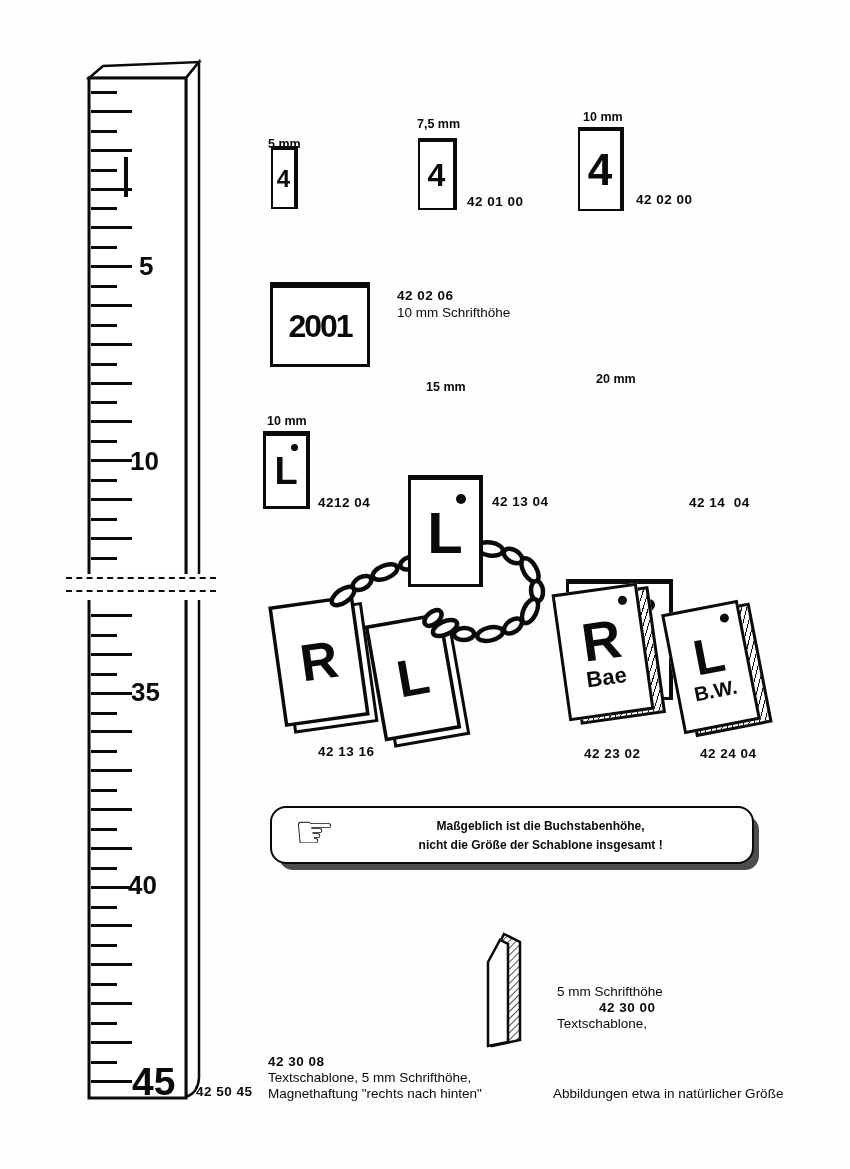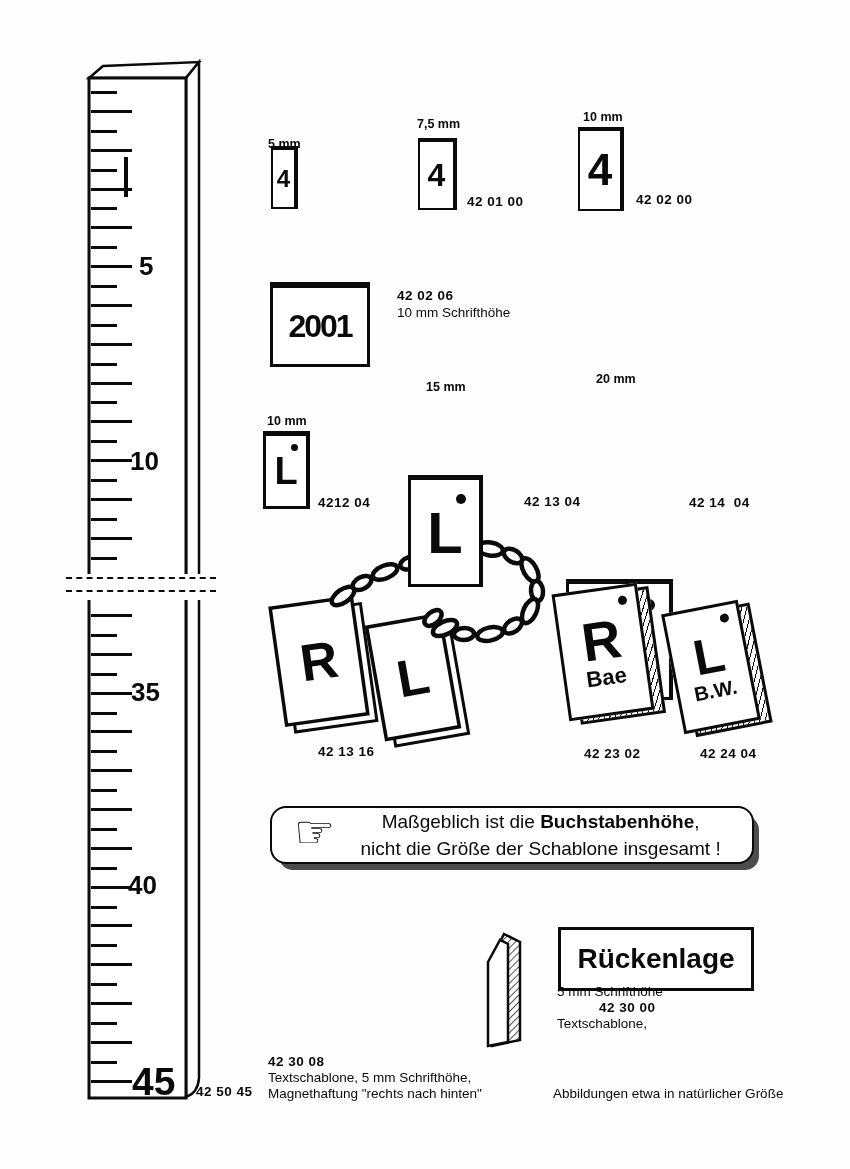--- a/index.html
+++ b/index.html
@@ -33,21 +33,21 @@
   
   .tile3d{position:absolute;}
   .tile3d .side{position:absolute;left:11px;top:5px;width:100%;height:100%;border:3px solid #0a0a0a;background:#fff;
         box-sizing:border-box;background-image:repeating-linear-gradient(115deg,#0a0a0a 0 1px,transparent 1px 5px);}
   .tile3d .front{position:absolute;left:0;top:0;width:100%;height:100%;border:3.5px solid #0a0a0a;background:#fff;
         box-sizing:border-box;display:flex;flex-direction:column;align-items:center;justify-content:center;font-weight:bold;}
   
   .notice{left:270px;top:806px;width:484px;height:58px;background:#fff;border:2.5px solid #0a0a0a;border-radius:16px;
         box-shadow:7px 8px 0 -2px #4d4d4d;display:flex;align-items:center;box-sizing:border-box;}
   .hand{font-size:46px;line-height:0;margin:-6px 0 0 22px;}
-  .notice-text{flex:1;text-align:center;font-size:19px;padding-right:6px;}
+  .notice-text{flex:1;text-align:center;font-size:12px;padding-right:6px;font-weight:bold;}
   .notice-text .l2{margin-top:5px;}
   
   .plate{left:268px;top:963px;width:219px;height:80px;background:#fff;border:3px solid #0a0a0a;box-sizing:border-box;
         display:flex;align-items:center;justify-content:center;font-weight:bold;font-size:25px;}
   .rbox{left:558px;top:927px;width:196px;height:64px;background:#fff;border:3.5px solid #0a0a0a;box-sizing:border-box;
         display:flex;align-items:center;justify-content:center;font-weight:bold;font-size:28px;}
   svg text{font-family:"Liberation Sans","DejaVu Sans",sans-serif;font-weight:bold;fill:#0a0a0a;}
 </style>
 </head>
 <body>
@@ -150,21 +150,21 @@
     <span class="dot" style="width:7px;height:7px;top:8px;right:8px;"></span>
     <span>L</span>
   </div>
   <span class="abs code" style="left:318px;top:495px;">4212 04</span>
 
   <span class="abs sizelabel" style="left:426px;top:380px;">15 mm</span>
   <div class="abs tile ltile" style="left:408px;top:397px;width:75px;height:112px;font-size:58px;">
     <span class="dot" style="width:10px;height:10px;top:14px;right:13px;"></span>
     <span>L</span>
   </div>
-  <span class="abs code" style="left:524px;top:494px;">42 13 04</span>
+  <span class="abs code" style="left:492px;top:494px;">42 13 04</span>
 
   <span class="abs sizelabel" style="left:596px;top:372px;">20 mm</span>
   <div class="abs tile ltile" style="left:566px;top:389px;width:107px;height:121px;font-size:72px;">
     <span class="dot" style="width:12px;height:12px;top:15px;right:14px;"></span>
     <span>L</span>
   </div>
   <span class="abs code" style="left:689px;top:495px;">42 14  04</span>
 
   <span class="abs code" style="left:318px;top:744px;">42 13 16</span>
 
@@ -195,22 +195,19 @@
         <span>Maßgeblich ist die </span><b>Buchstabenhöhe</b><span>,</span>
       </div>
       <div class="l2">nicht die Größe der Schablone insgesamt !</div>
     </div>
   </div>
 
   <span class="abs code" style="left:268px;top:1054px;">42 30 08</span>
   <span class="abs desc" style="left:268px;top:1070px;">Textschablone, 5 mm Schrifthöhe,</span>
   <span class="abs desc" style="left:268px;top:1086px;">Magnethaftung "rechts nach hinten"</span>
 
-  <div class="abs rbox">
-    <span>Rückenlage</span>
-  </div>
   <span class="abs code" style="left:557px;top:1000px;margin-left:42px;">42 30 00</span>
   <span class="abs desc" style="left:557px;top:1016px;">Textschablone,</span>
   <span class="abs desc" style="left:557px;top:984px;">5 mm Schrifthöhe</span>
 
   <span class="abs desc" style="left:553px;top:1086px;">Abbildungen etwa in natürlicher Größe</span>
 
 </div>
 
 </body></html>

